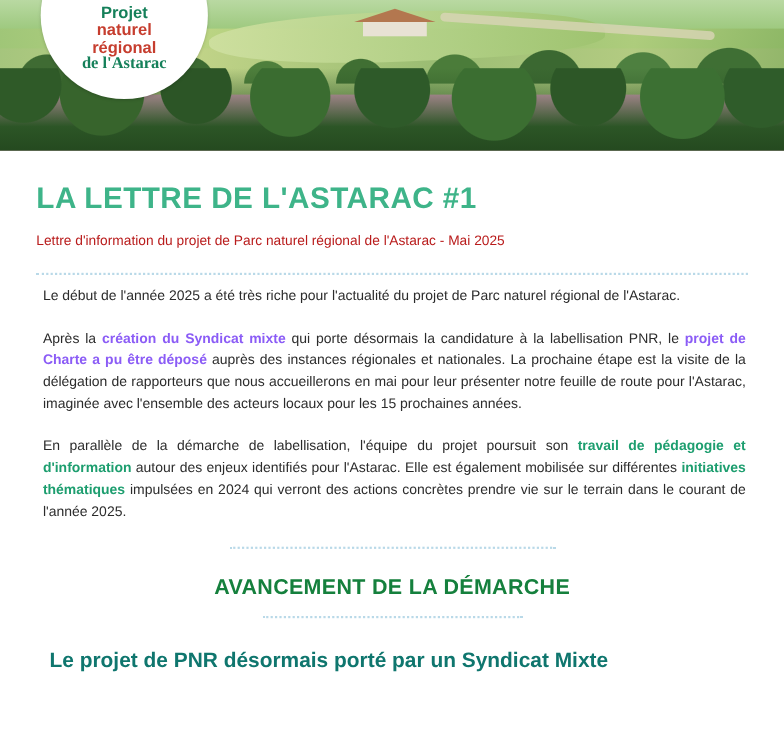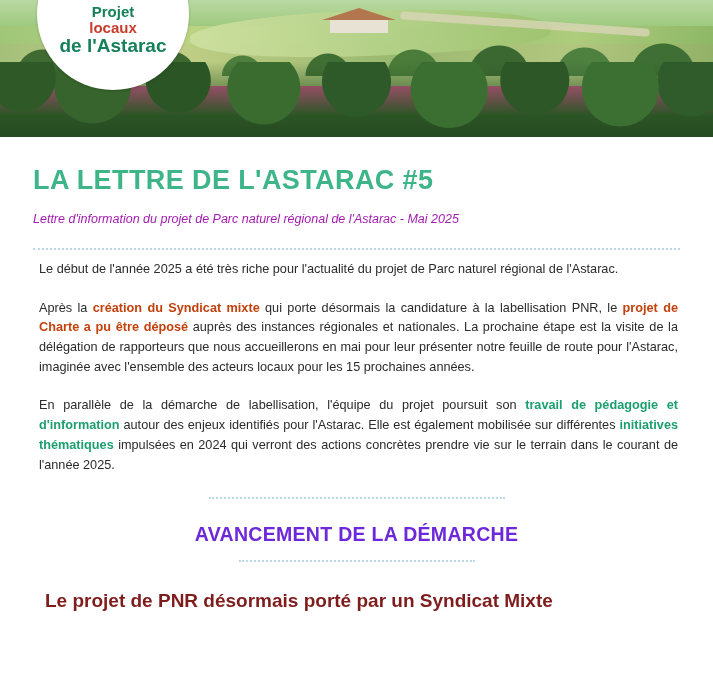--- a/index.html
+++ b/index.html
@@ -22,21 +22,21 @@
     background: #ffffff;
     overflow: hidden;
   }
 
   
   .hero {
     position: relative;
     width: 713px;
     height: 137px;
     overflow: hidden;
-    background: #ec4899;
+    background: #f9a8d4;
   }
   .hero-sky {
     position: absolute;
     left: 0; top: 0;
     width: 713px; height: 44px;
     background: linear-gradient(#b9d9a2 0%, #9ec97f 60%, #8bbd69 100%);
   }
   .hero-fields {
     position: absolute;
     left: 0; top: 26px;
@@ -128,21 +128,21 @@
     line-height: 1.05;
   }
   .logo-line1, .logo-line2, .logo-line3, .logo-line4 {
     display: block;
     color: #15805a;
     font-weight: bold;
   }
   .logo-line1 { font-size: 15px; }
   .logo-line2 { font-size: 19px; }
   .logo-line3 { font-size: 15px; color: #c63d2e; }
-  .logo-line4 { font-size: 19px; }
+  .logo-line4 { font-size: 15px; font-family: Liberation Serif, serif; }
   .logo-p {
     position: absolute;
     left: 46px; top: -6px;
     font-size: 74px;
     font-weight: bold;
     color: #15805a;
     font-family: "Liberation Serif", serif;
     line-height: 1;
   }
 
@@ -155,22 +155,21 @@
   .title {
     margin: 28px 0 0 33px;
     font-size: 27px;
     font-weight: bold;
     letter-spacing: .4px;
     color: #3eb489;
   }
   .subtitle {
     margin: 16px 0 0 33px;
     font-size: 12.5px;
-    font-style: italic;
-    color: #a21caf;
+    color: #b91c1c;
   }
 
   .dotted-rule {
     margin: 22px 33px 0 33px;
     border-top: 2px dotted #b9d9e8;
     height: 0;
   }
   .dotted-rule.short {
     margin: 22px auto 0 auto;
     width: 296px;
@@ -186,42 +185,42 @@
   }
   .body-copy p {
     text-align: justify;
     font-size: 12.7px;
     line-height: 1.55;
     margin: 19px 0 0 0;
   }
   .body-copy p:first-child { margin-top: 10px; }
 
   .hl {
-    color: #c2410c;
+    color: #8b5cf6;
     font-weight: bold;
   }
   .hl-green {
     color: #1d9e6f;
     font-weight: bold;
   }
 
   .section-heading {
     margin: 24px 0 14px 0;
     text-align: center;
     font-size: 19.5px;
     font-weight: bold;
-    color: #6d28d9;
+    color: #15803d;
     letter-spacing: .3px;
   }
 
   .sub-heading {
     margin: 28px 0 0 45px;
     font-size: 19px;
     font-weight: bold;
-    color: #7f1d1d;
+    color: #0f766e;
   }
 </style>
 </head>
 <body>
 
 <div class="page">
 
   <div class="hero">
     <div class="hero-sky"></div>
     <div class="hero-fields"></div>
@@ -231,29 +230,30 @@
       <div class="roof"></div>
       <div class="wall"></div>
     </div>
     <div class="hero-trees-far"></div>
     <div class="hero-trees-near"></div>
 
     <div class="logo-badge">
       <span class="logo-p">P</span>
       <span class="logo-inner">
         <span class="logo-line1">Projet</span>
-        <span class="logo-line3">locaux</span>
+        <span class="logo-line3">naturel</span>
+        <span class="logo-line3">régional</span>
         <span class="logo-line4">de l'Astarac</span>
       </span>
     </div>
   </div>
 
   <div class="content">
 
-    <h1 class="title">LA LETTRE DE L'ASTARAC #5</h1>
+    <h1 class="title">LA LETTRE DE L'ASTARAC #1</h1>
     <div class="subtitle">Lettre d'information du projet de Parc naturel régional de l'Astarac - Mai 2025</div>
 
     <div class="dotted-rule"></div>
 
     <div class="body-copy">
       <p><span>Le début de l'année 2025 a été très riche pour l'actualité du projet de Parc naturel régional de l'Astarac.</span></p>
       <p><span>Après la </span><span class="hl">création du Syndicat mixte</span><span> qui porte désormais la candidature à la labellisation PNR, le </span><span class="hl">projet de Charte a pu être déposé</span><span> auprès des instances régionales et nationales. La prochaine étape est la visite de la délégation de rapporteurs que nous accueillerons en mai pour leur présenter notre feuille de route pour l'Astarac, imaginée avec l'ensemble des acteurs locaux pour les 15 prochaines années.</span></p>
       <p><span>En parallèle de la démarche de labellisation, l'équipe du projet poursuit son </span><span class="hl-green">travail de pédagogie et d'information</span><span> autour des enjeux identifiés pour l'Astarac. Elle est également mobilisée sur différentes </span><span class="hl-green">initiatives thématiques</span><span> impulsées en 2024 qui verront des actions concrètes prendre vie sur le terrain dans le courant de l'année 2025.</span></p>
     </div>
 

